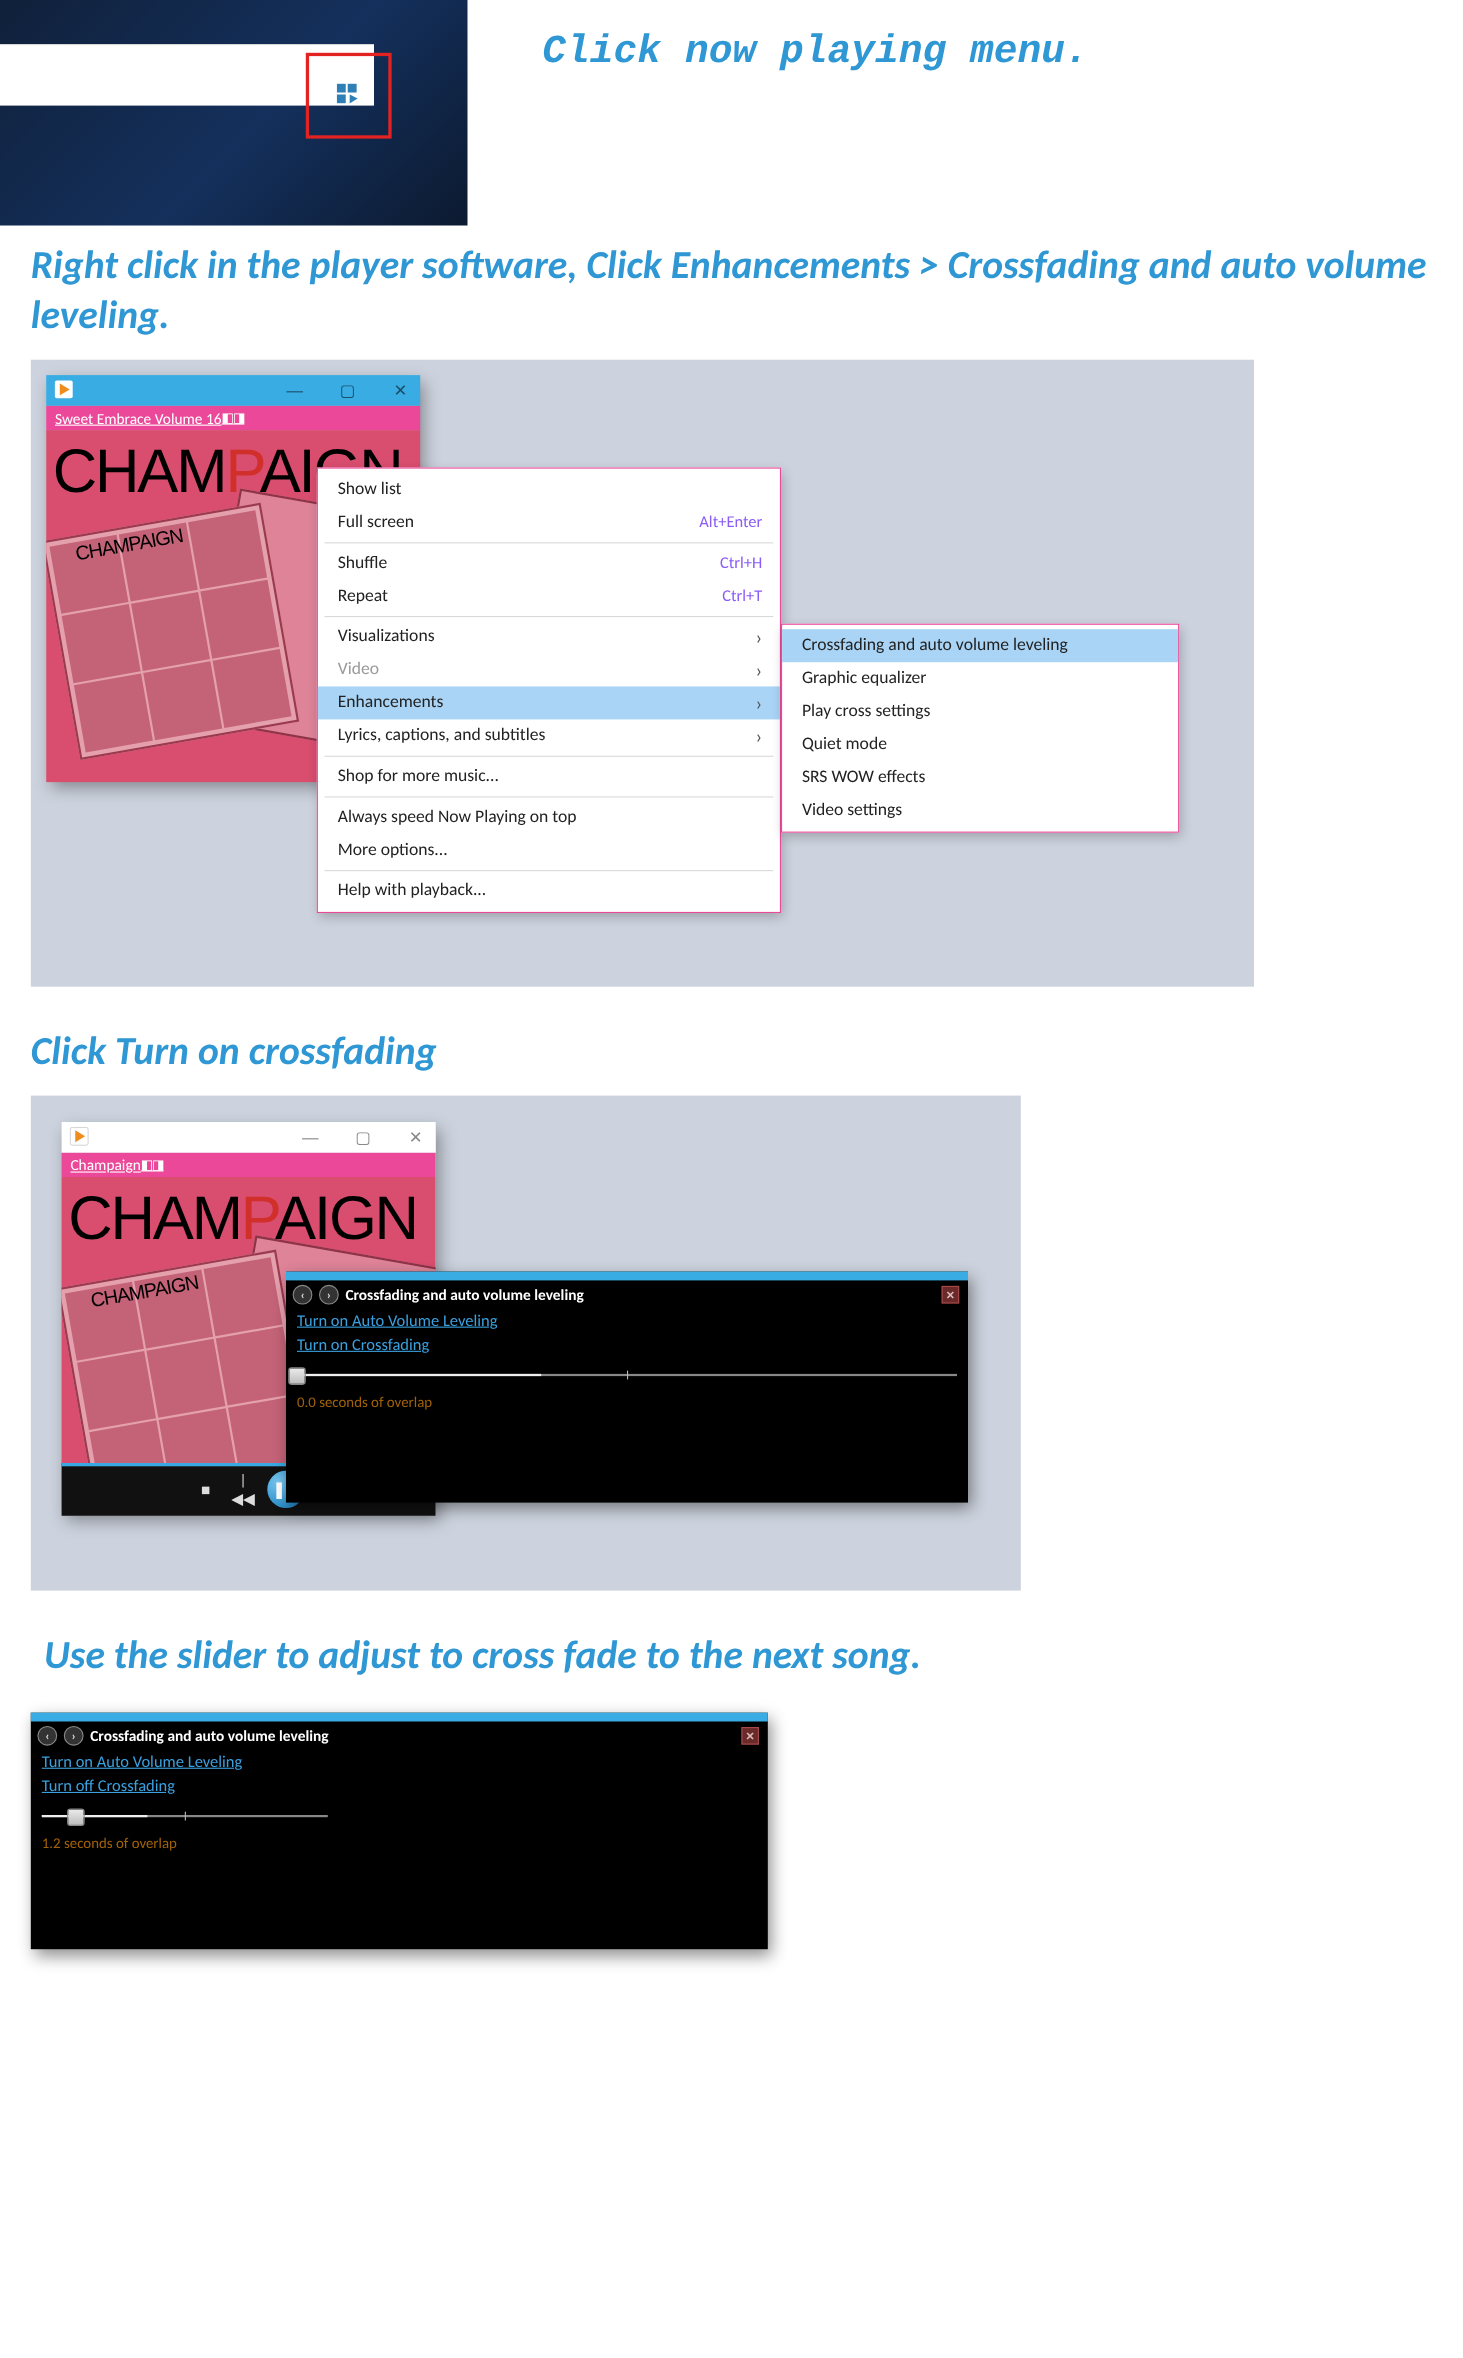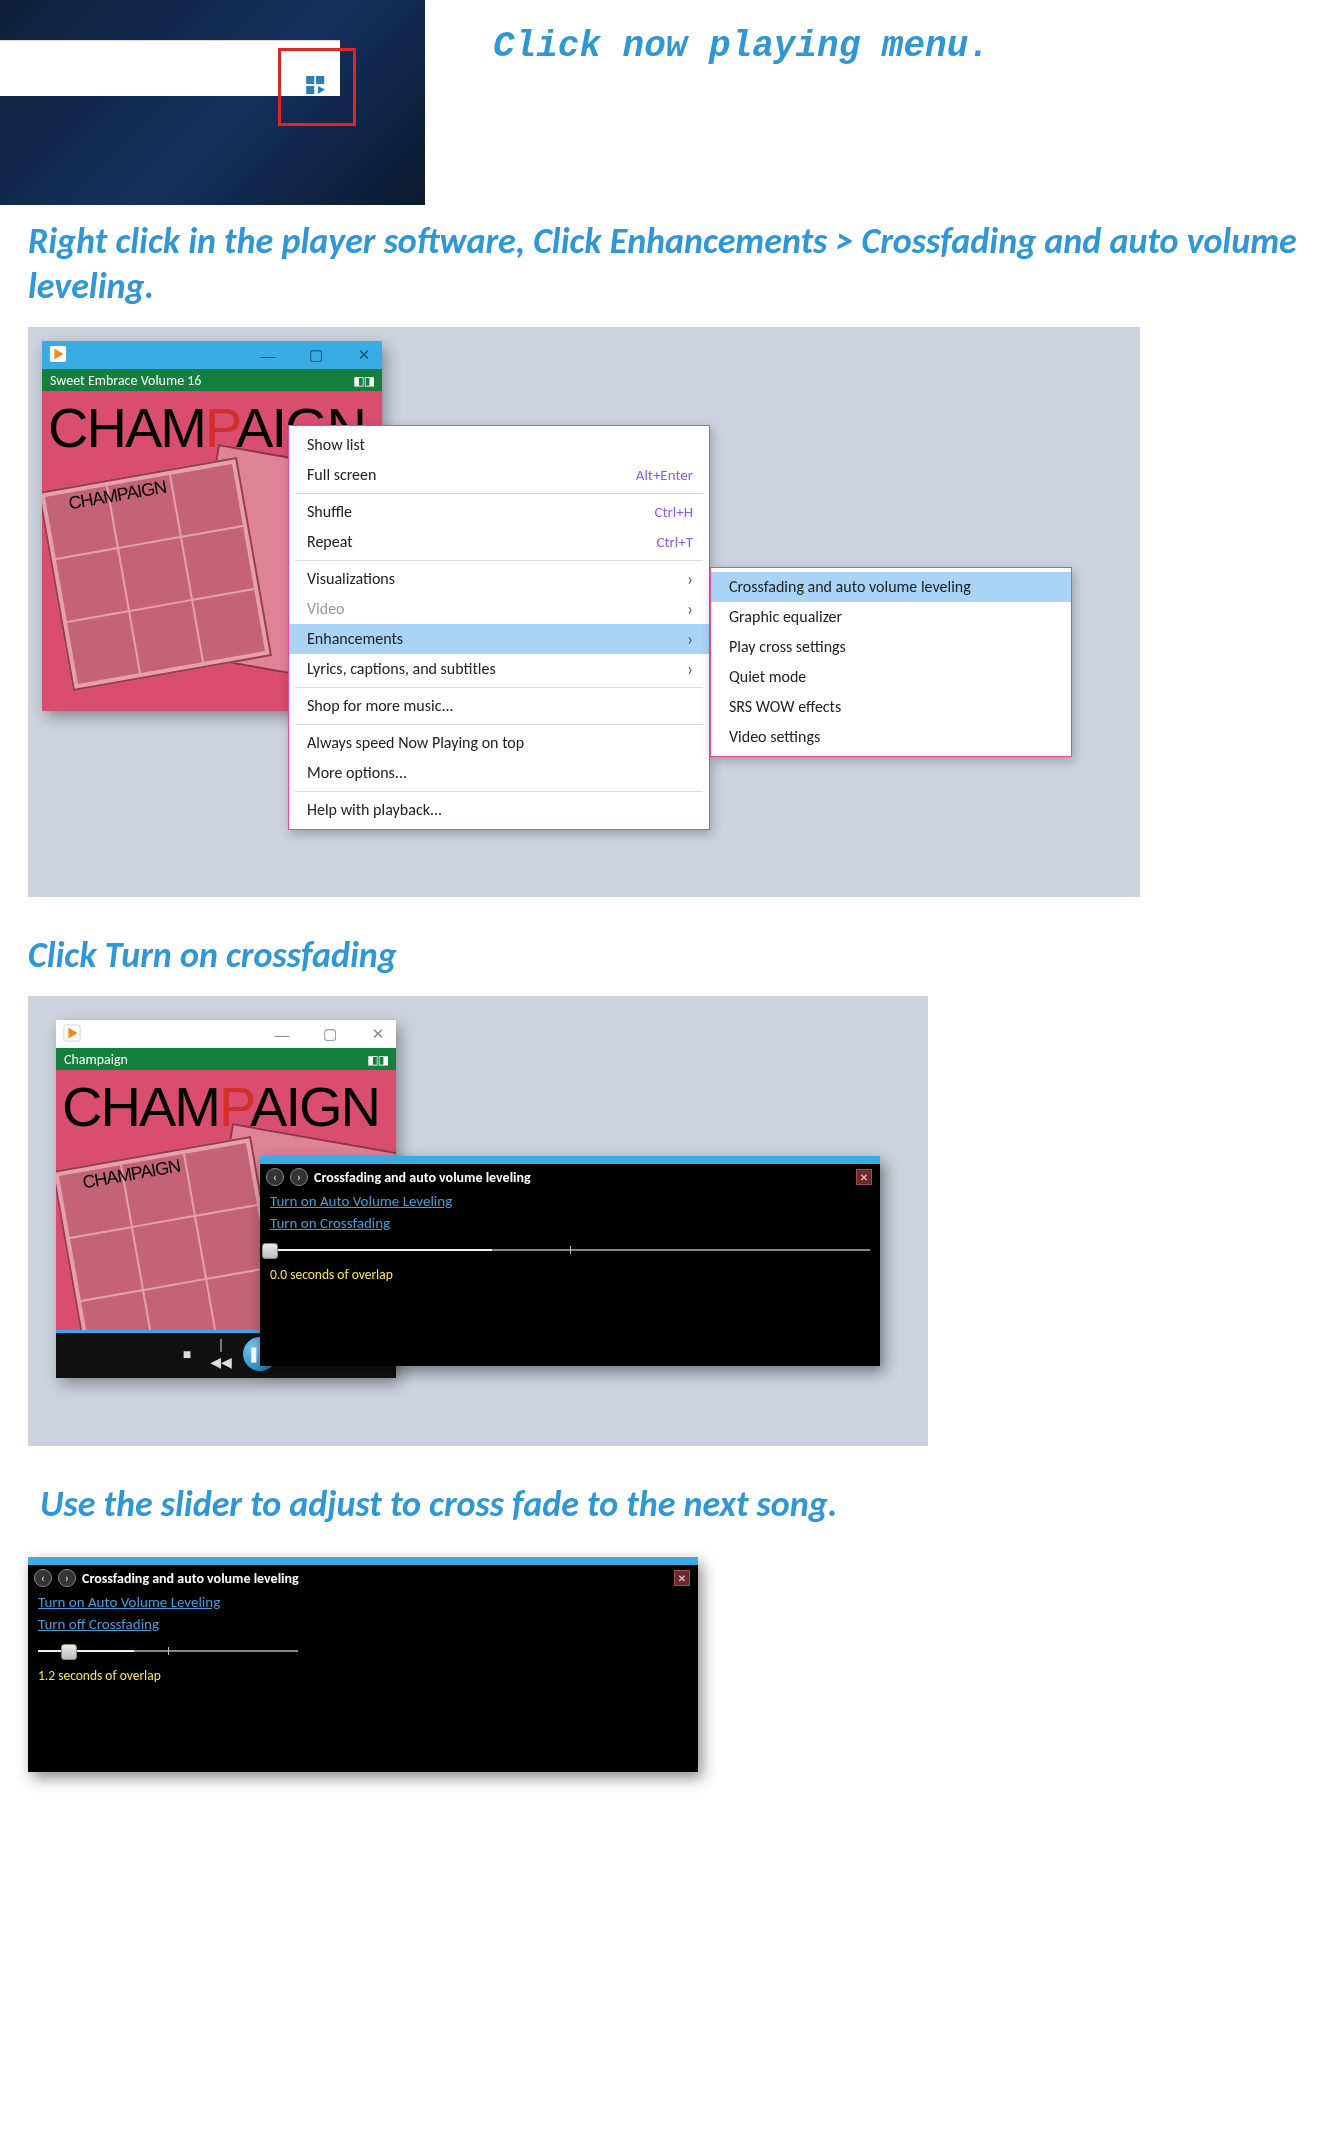--- a/index.html
+++ b/index.html
@@ -70,27 +70,27 @@
     gap: 24px;
     color: #1b4f69;
   }
   .wmp .titlebar .tb-icon {
     position:absolute; left:6px; top:3px;
     width:20px;height:20px;
     display:flex;align-items:center;justify-content:center;
   }
   .wmp .titlebar .ctl { font-family: "Segoe UI Symbol", sans-serif; font-size: 15px; width:24px; text-align:center; }
   .wmp .np-bar {
-    background:#15803d;
+    background:#ec4899;
     color:#fff;
     font-size:14px;
     padding:3px 8px 2px 8px;
     display:flex;
-    justify-content:space-between;
     align-items:center;
+    text-decoration:underline;
   }
   .np-bar .np-icon { font-size:12px; letter-spacing:-1px; }
   .wmp .albumart {
     position:relative;
     width:100%;
     height:320px;
     background: #d94d6e;
     overflow:hidden;
   }
   
@@ -228,21 +228,21 @@
   .ep-slider .tick {
     position:absolute;top:4px;width:1px;height:8px;background:#bbb;
   }
   .ep-slider .thumb {
     position:absolute;top:1px;width:14px;height:14px;border-radius:3px;
     background:linear-gradient(#eaeaea,#bdbdbd);
     border:1px solid #888;
     transform:translateX(-50%);
   }
   .enh-panel .ep-readout {
-    padding:4px 10px 14px 10px;font-size:13.5px;color:#fde047;
+    padding:4px 10px 14px 10px;font-size:13.5px;color:#a16207;
   }
   
   .scene4-wrap { margin:30px 28px 60px 28px; }
 </style>
 </head>
 <body>
 
 <div class="step1-row">
   <div class="step1-thumb">
     <div class="win-strip"></div>

